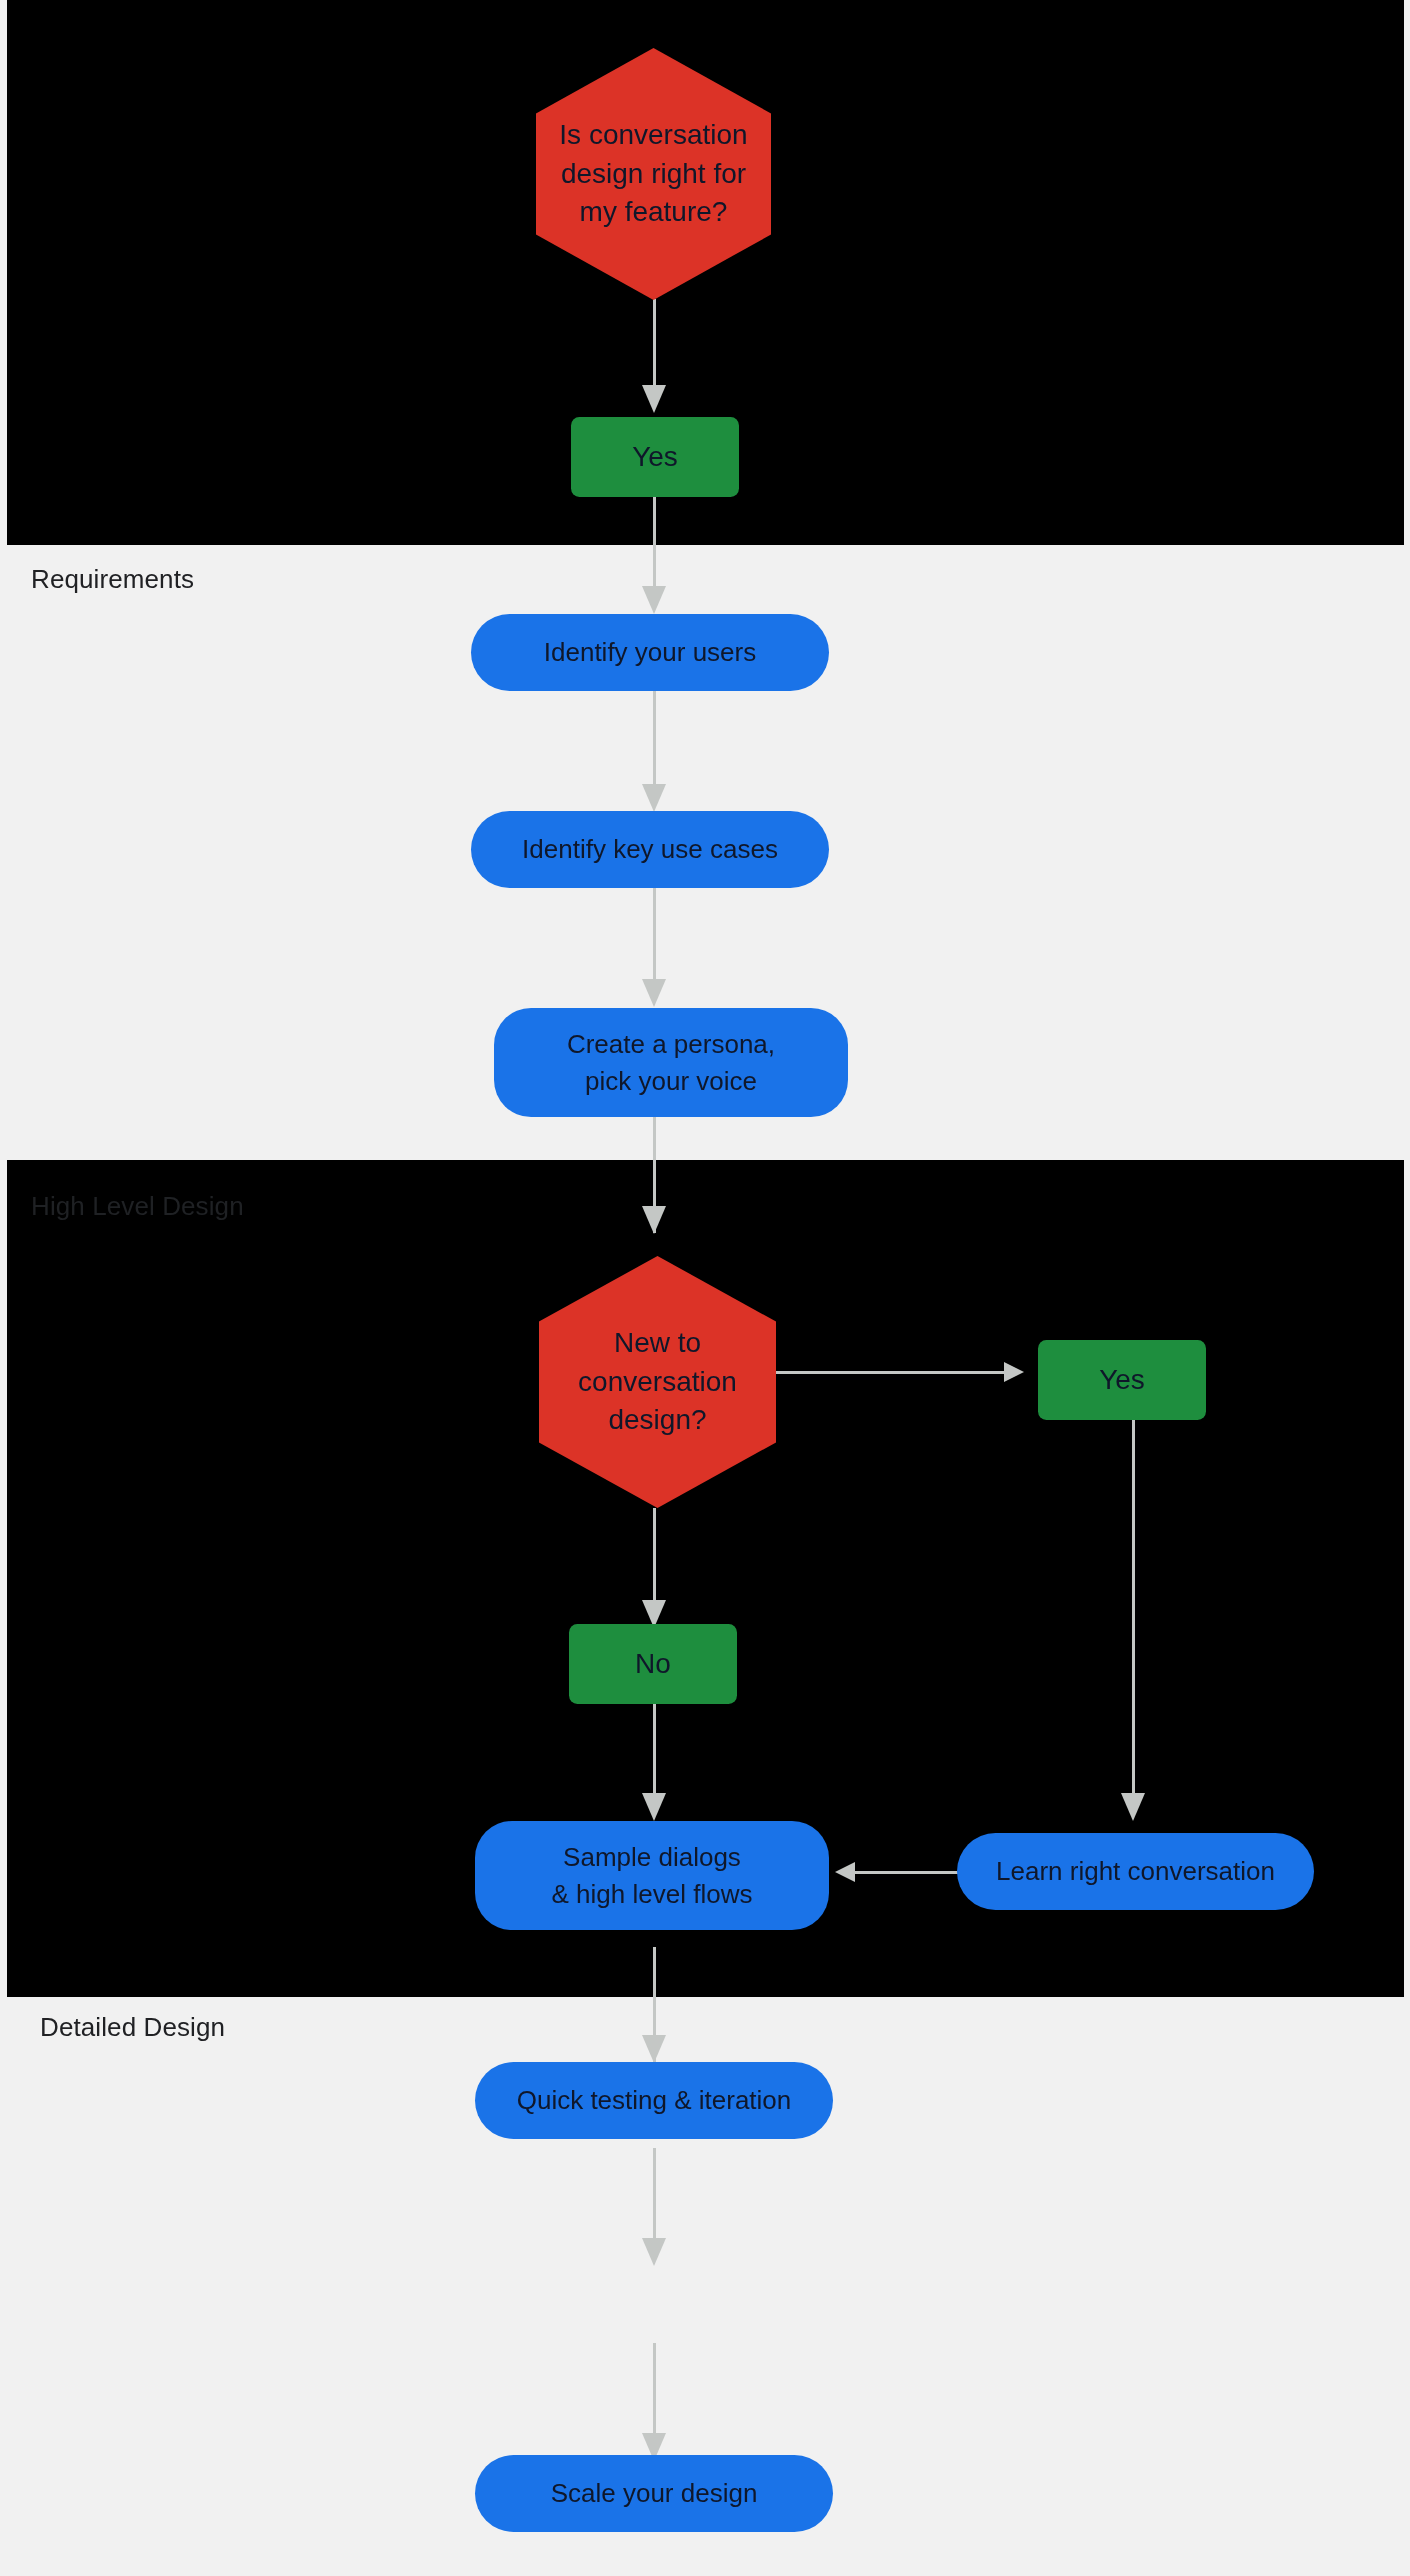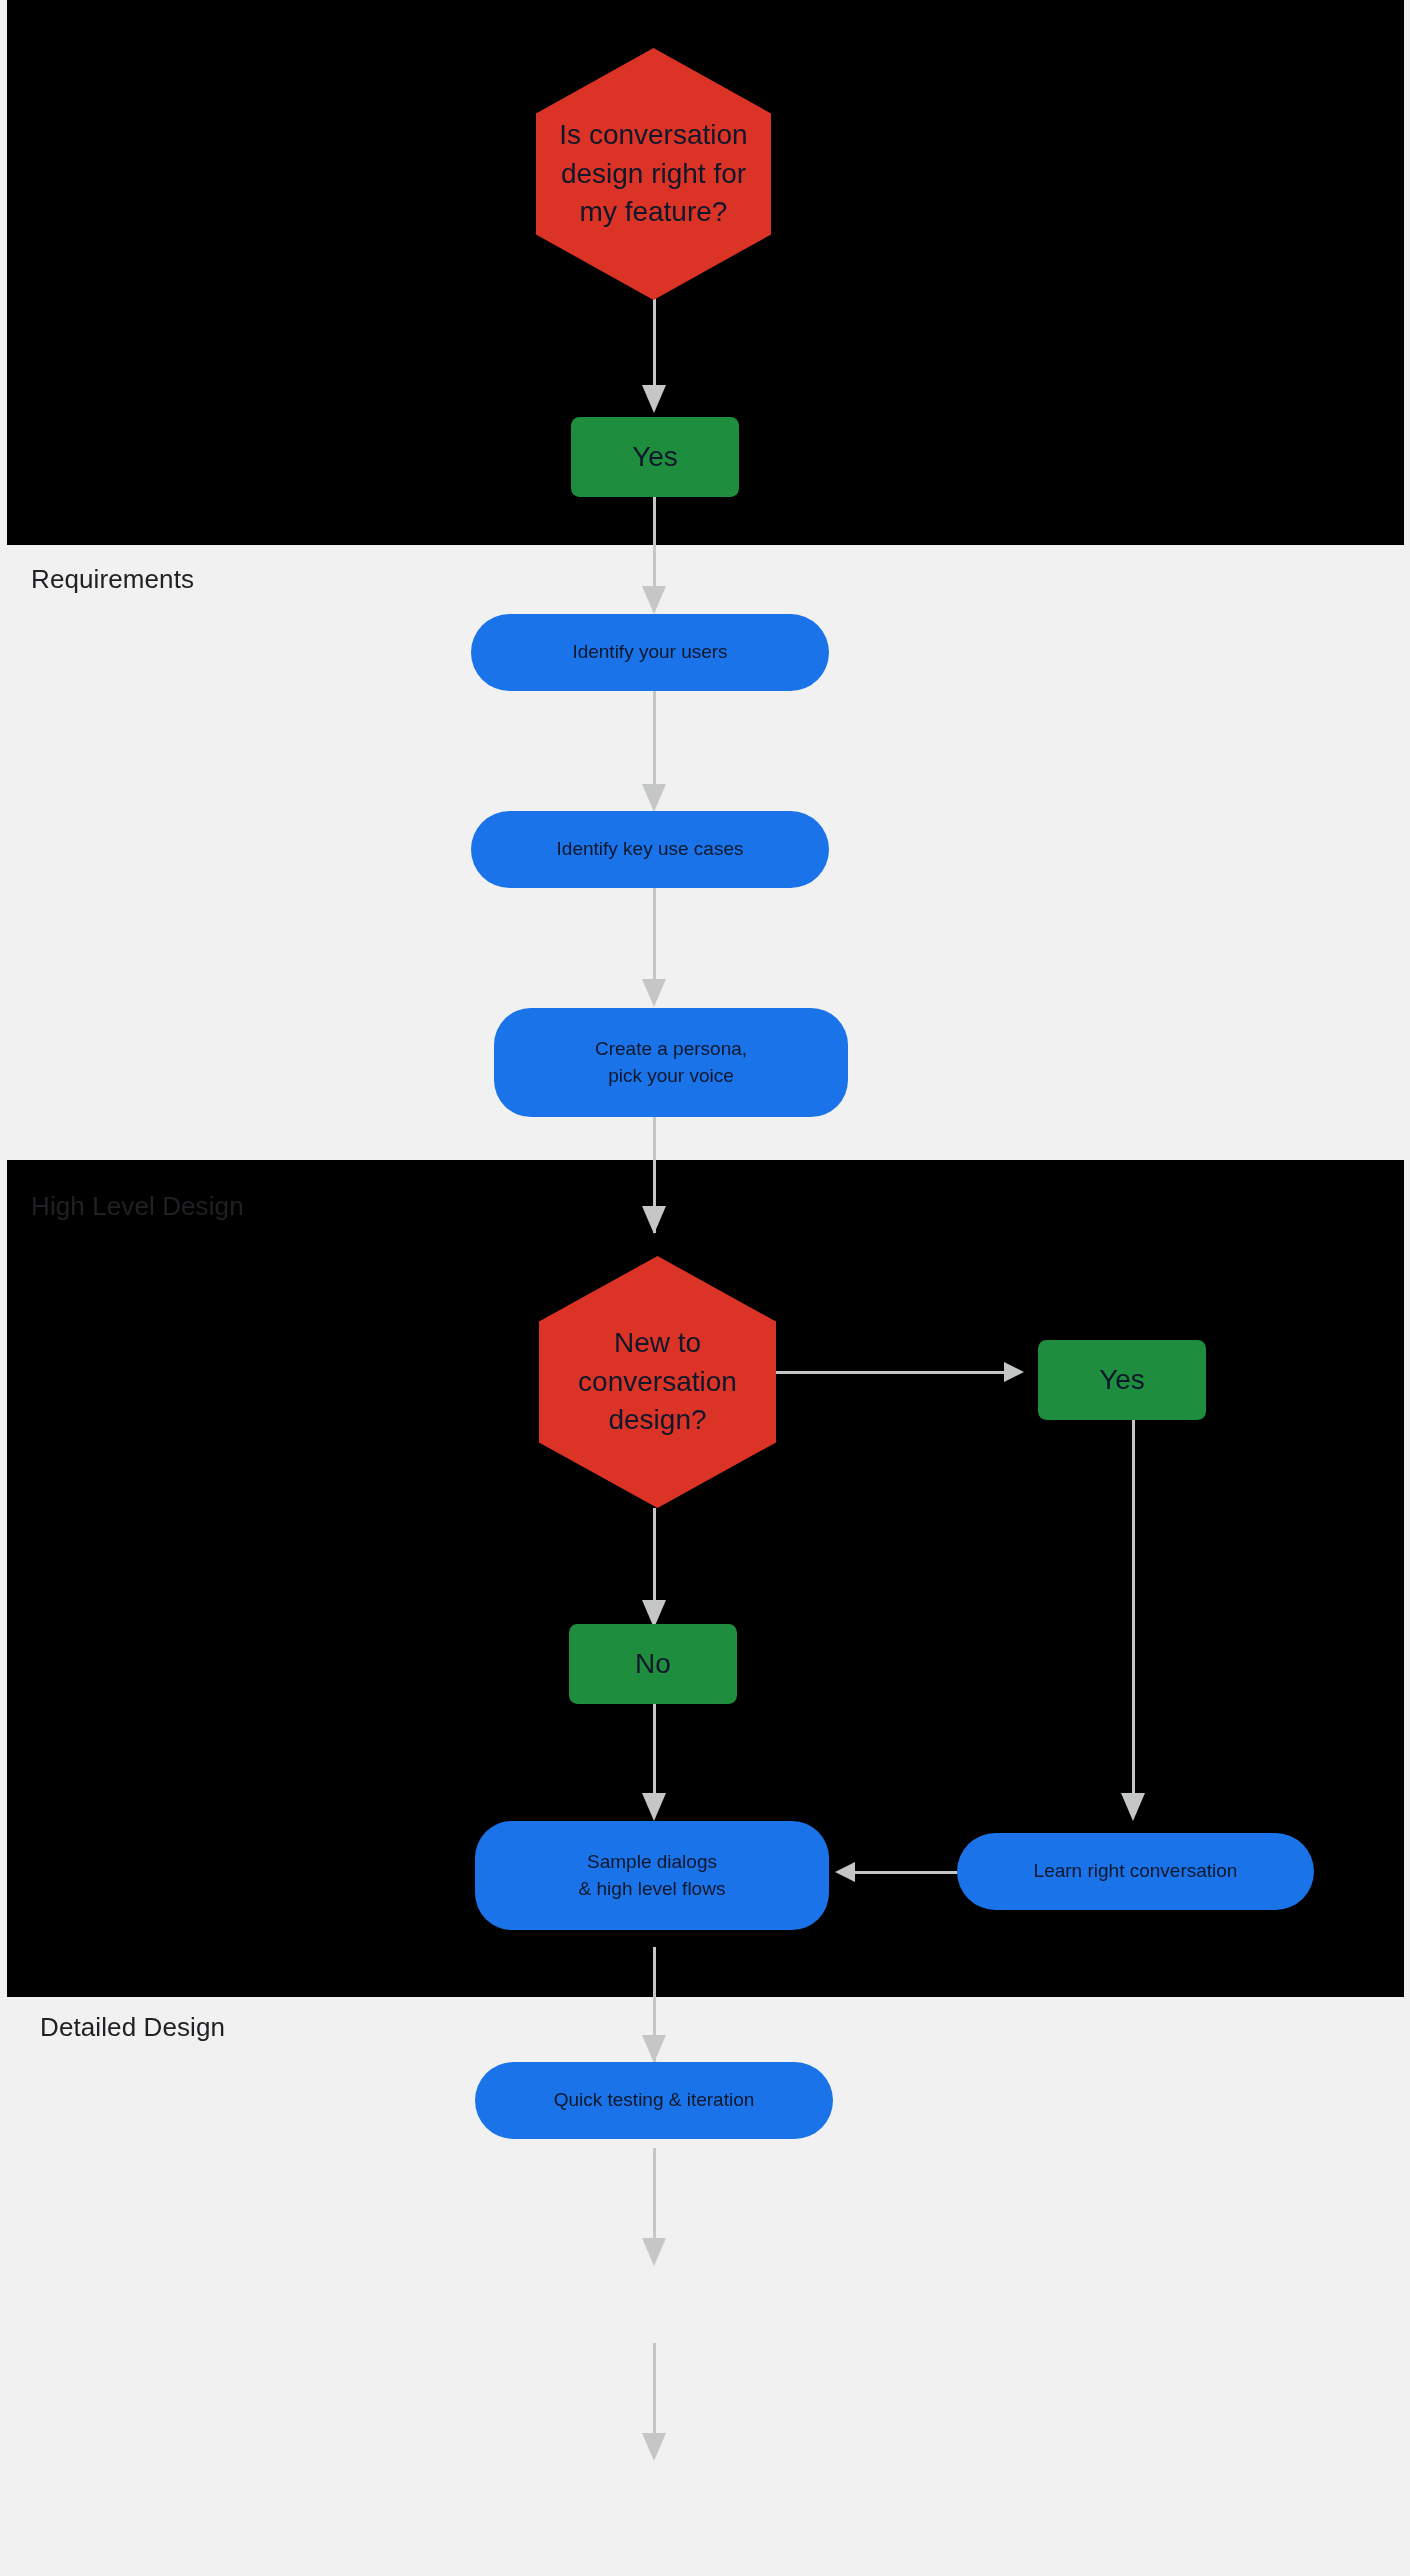--- a/index.html
+++ b/index.html
@@ -62,21 +62,21 @@
     font-size:28px;line-height:1.38;
   }
   .decision-box{
     background:#1e8e3e;
     border-radius:8.4px;
     font-size:28px;
   }
   .pill{
     background:#1a73e8;
     border-radius:56px;
-    font-size:19px;line-height:1.4;
+    font-size:26px;line-height:1.4;
     padding:0 24px;
   }
   .pill.two-line{border-radius:37px;}
   .nl{display:block;}
 </style>
 </head>
 <body>
 
 <div id="stage">
 
@@ -171,15 +171,16 @@
       <span class="nl">Sample dialogs</span>
       <span class="nl">&amp; high level flows</span>
     </div>
   </div>
 
   <div class="node pill" style="left:957px;top:1833px;width:357px;height:77px;">Learn right conversation</div>
 
   <div class="node pill" style="left:475px;top:2062px;width:358px;height:77px;">Quick testing &amp; iteration</div>
 
 
+  <div class="node pill" style="left:475px;top:2455px;width:358px;height:77px;">Scale your design</div>
 
 </div>
 
 
 </body></html>

